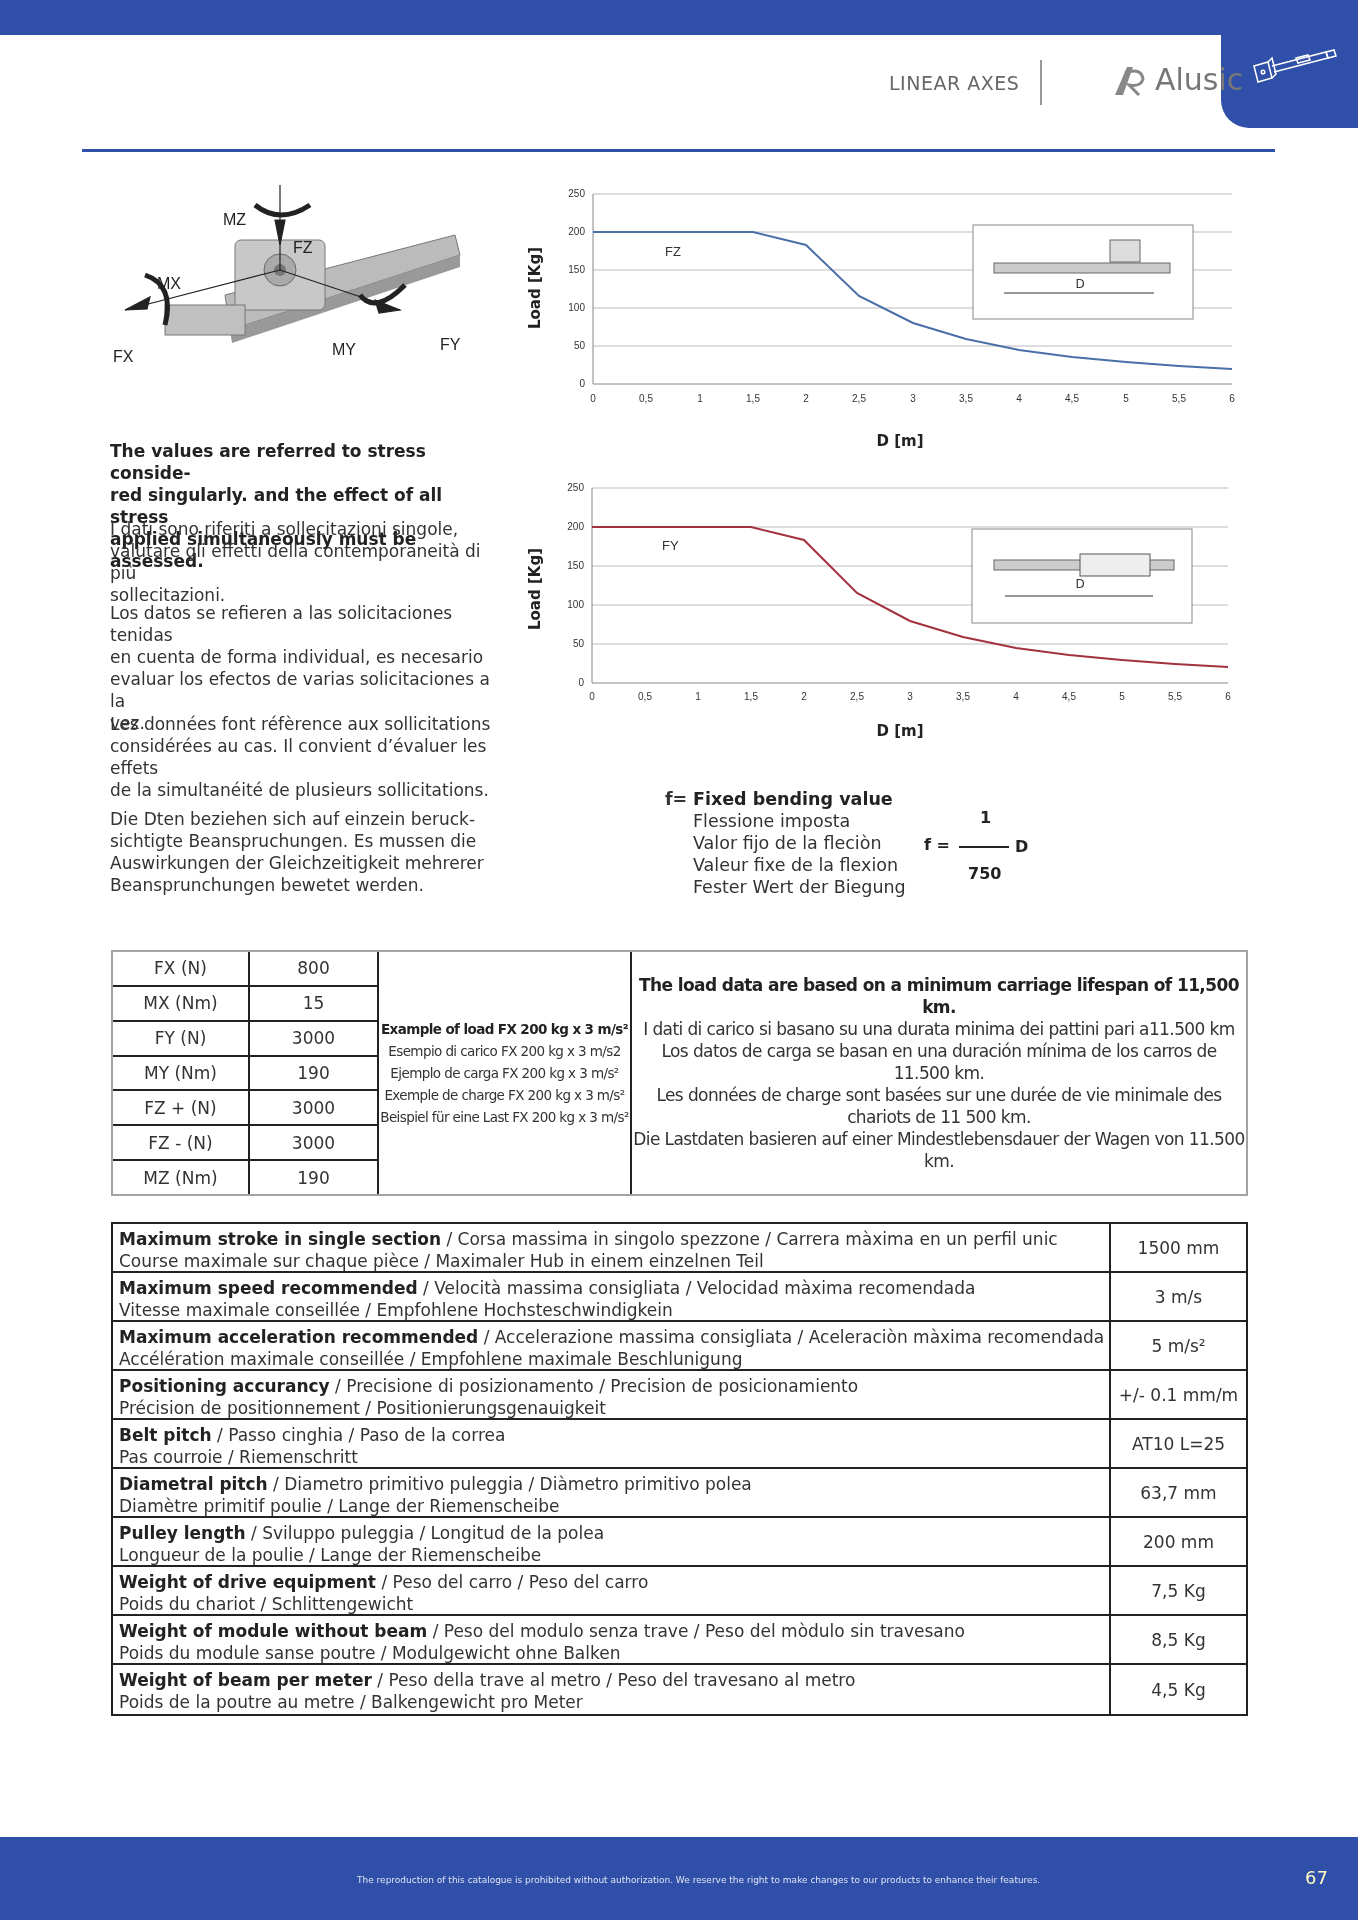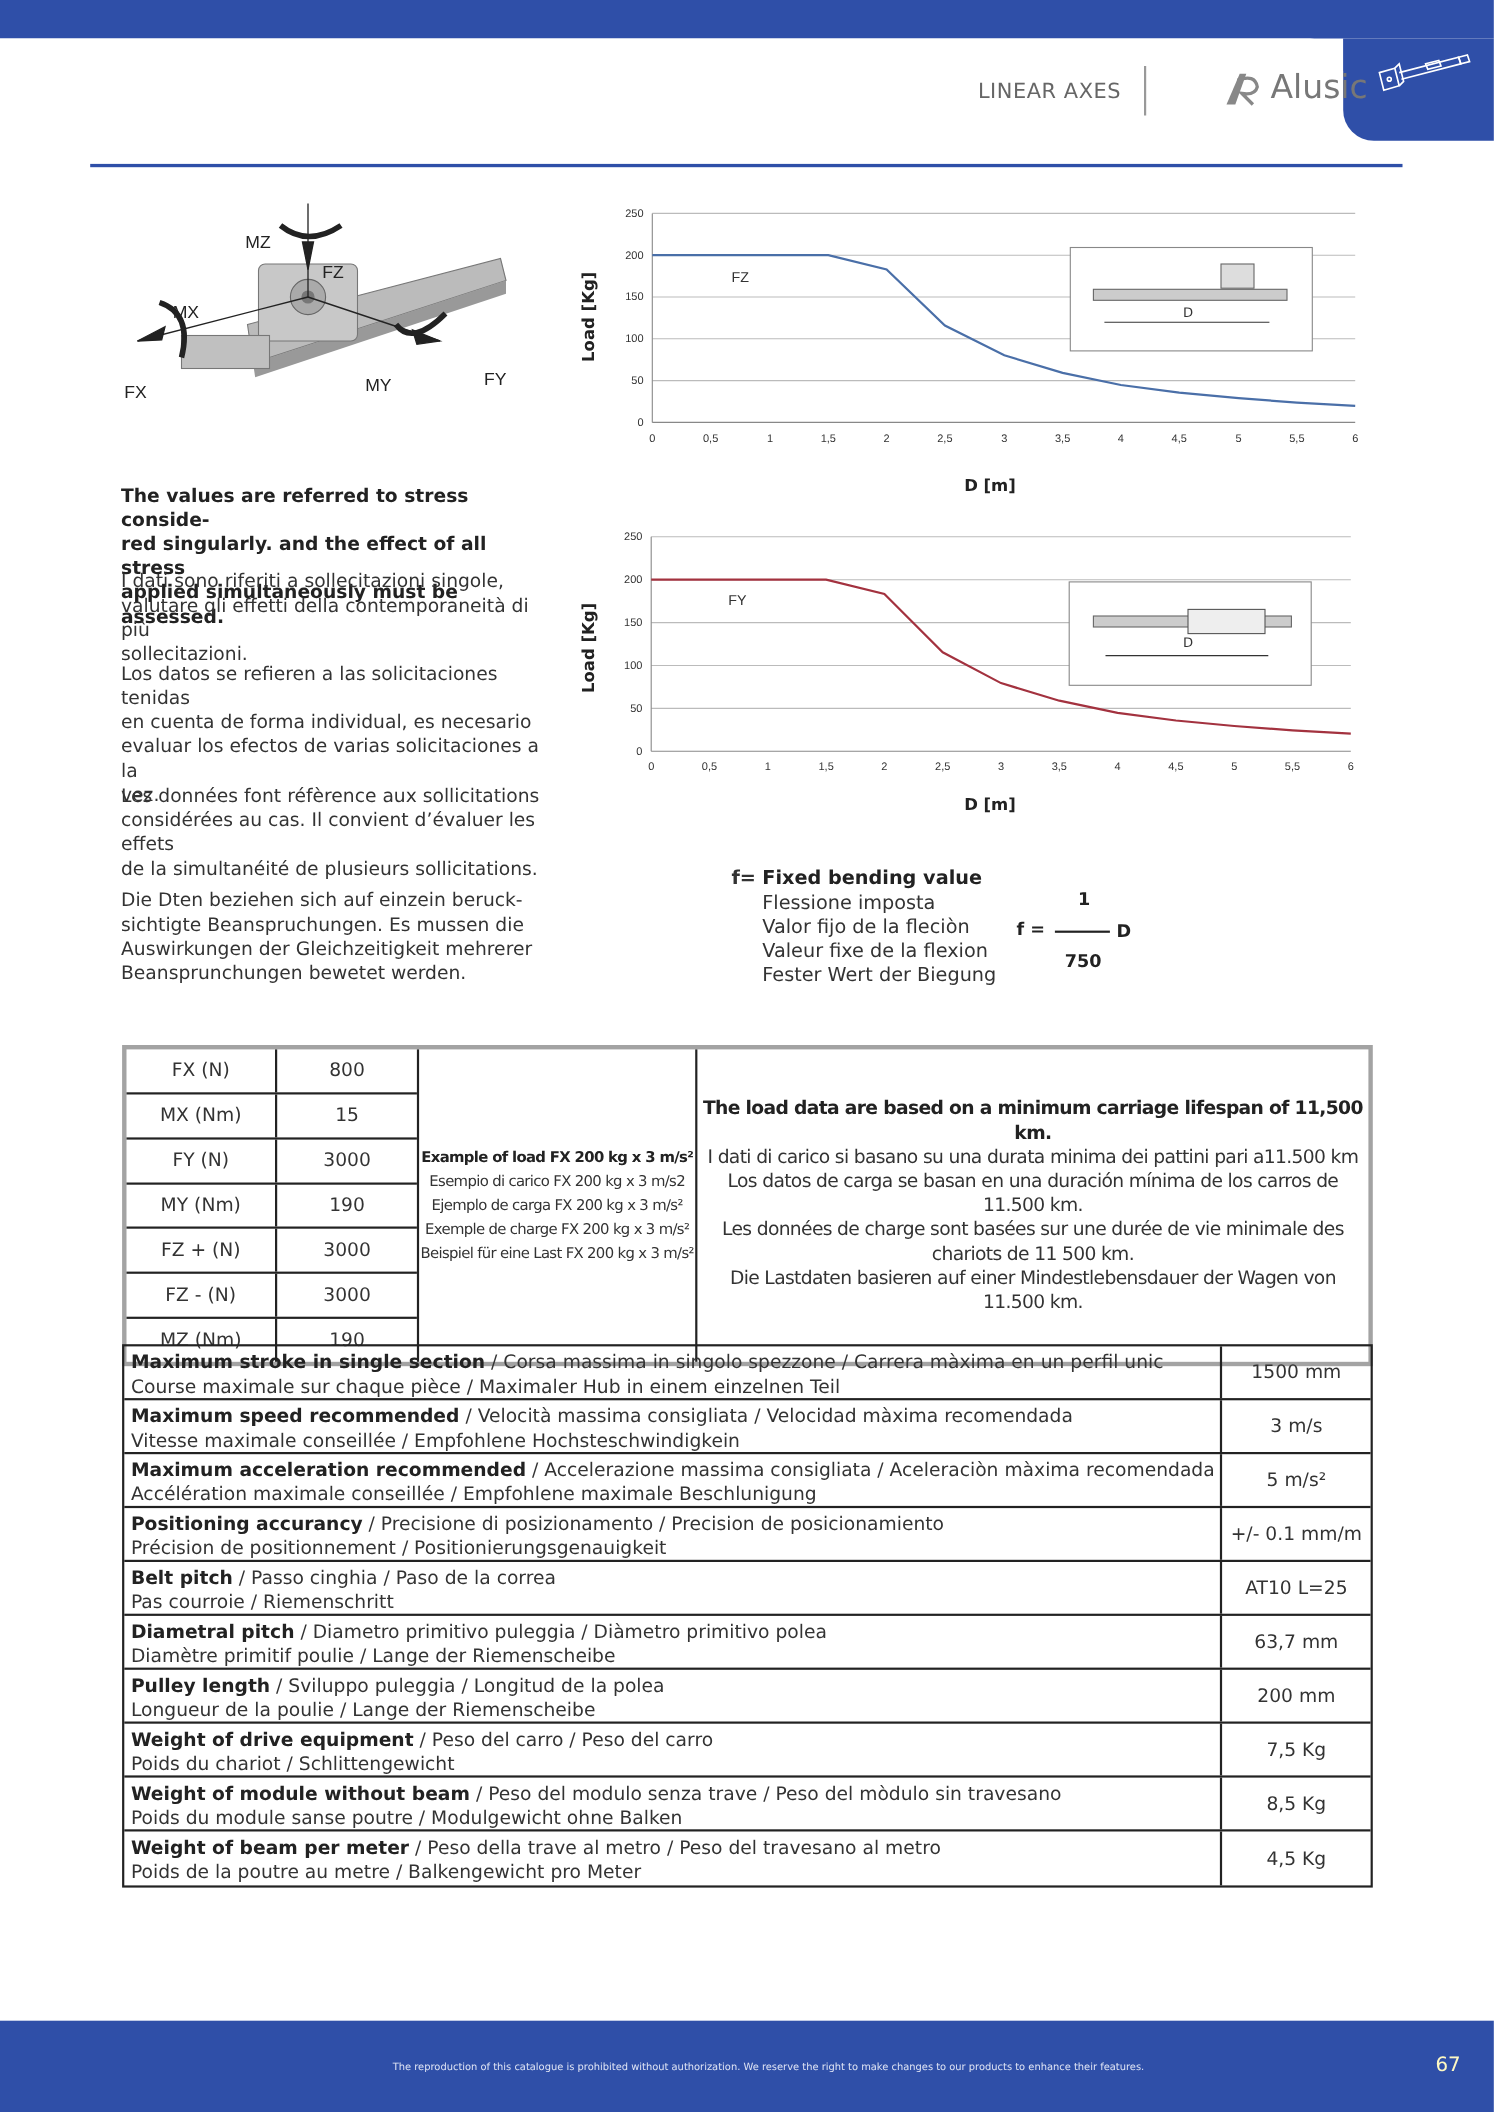--- a/index.html
+++ b/index.html
@@ -15,21 +15,21 @@
 .rule{position:absolute;left:82px;top:149px;width:1193px;height:3px;background:#2f4fa8}
 .diagram{position:absolute;left:105px;top:175px;width:370px;height:195px}
 .chart{position:absolute;left:520px;width:720px}
 .chart svg{display:block}
 .leftcol{position:absolute;left:110px;width:390px;font-size:17px;line-height:22px;color:#333}
 .bold{font-weight:bold;color:#222}
 .fbox{position:absolute;left:665px;top:788px;font-size:17.5px;line-height:22px;color:#333}
 .fbox .row{display:flex}
 .fbox .lbl{width:28px;font-weight:bold}
 .formula{position:absolute;left:924px;top:808px;width:110px;height:80px}
-.t1{position:absolute;left:111px;top:950px;width:1137px;height:292px;border:4px solid #a3a3a3;display:flex}
+.t1{position:absolute;left:111px;top:950px;width:1137px;height:246px;border:2px solid #a3a3a3;display:flex}
 .t1 .kv{width:266px;border-right:2px solid #222;display:flex;flex-direction:column}
 .t1 .kvrow{flex:1;display:flex;border-bottom:2px solid #222}
 .t1 .kvrow:last-child{border-bottom:none}
 .t1 .k,.t1 .v{display:flex;align-items:center;justify-content:center;font-size:17px;color:#333}
 .t1 .k{width:137px;border-right:2px solid #222}
 .t1 .v{flex:1}
 .t1 .ex{width:253px;border-right:2px solid #222;display:flex;flex-direction:column;justify-content:center;align-items:center;font-size:13.5px;line-height:22px;letter-spacing:-.6px;color:#333;text-align:center}
 .t1 .life{flex:1;display:flex;flex-direction:column;justify-content:center;align-items:center;font-size:17px;line-height:22px;letter-spacing:-.6px;color:#333;text-align:center}
 .t1 .ex .b,.t1 .life .b{font-weight:bold;color:#222}
 .t2{position:absolute;left:111px;top:1222px;width:1137px;border:2px solid #222}

